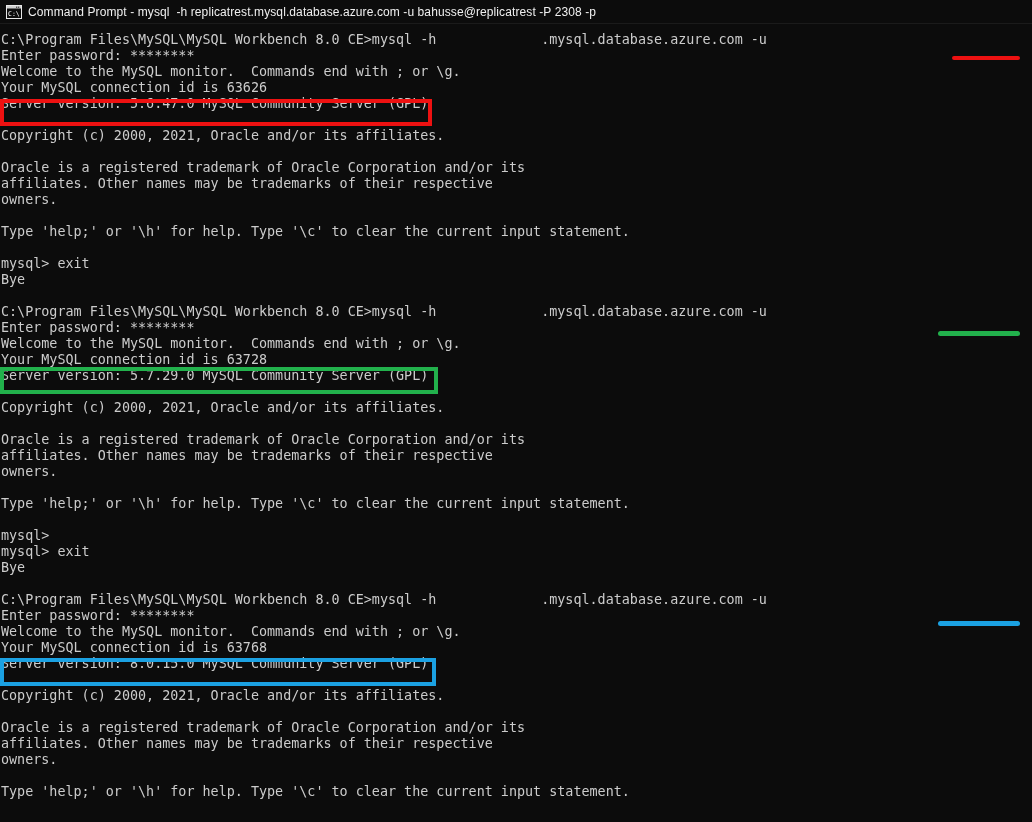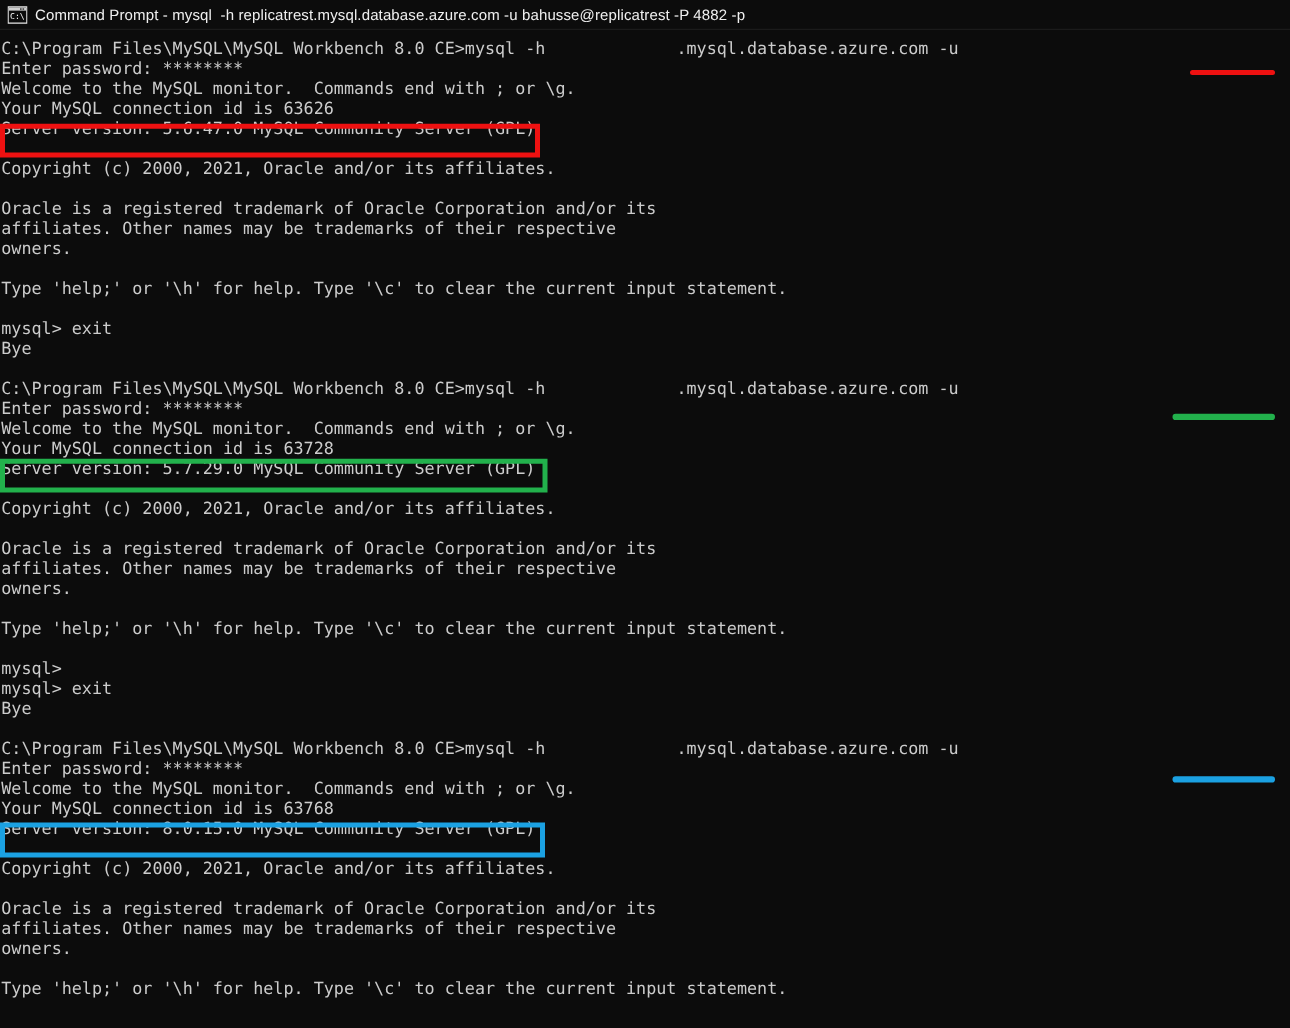--- a/index.html
+++ b/index.html
@@ -84,21 +84,21 @@
 <div id="titlebar">
   <span class="tb-icon">
     <svg width="16" height="16" viewBox="0 0 16 16" aria-hidden="true">
       <rect x="0.5" y="1.5" width="15" height="13" fill="#0c0c0c" stroke="#e8e8e8" stroke-width="1"></rect>
       <rect x="1" y="2" width="14" height="2.5" fill="#cfcfcf"></rect>
       <rect x="10" y="2.6" width="1.3" height="1.3" fill="#404040"></rect>
       <rect x="12" y="2.6" width="1.3" height="1.3" fill="#404040"></rect>
       <text x="2" y="11.5" font-family="DejaVu Sans Mono, monospace" font-size="6.5" fill="#ffffff">C:\</text>
     </svg>
   </span>
-  <span class="tb-title">Command Prompt - mysql  -h replicatrest.mysql.database.azure.com -u bahusse@replicatrest -P 4882 -p</span>
+  <span class="tb-title">Command Prompt - mysql  -h replicatrest.mysql.database.azure.com -u bahusse@replicatrest -P 2308 -p</span>
 </div>
 
 <div id="console">
   <div id="console-text"><div class="line">C:\Program Files\MySQL\MySQL Workbench 8.0 CE&gt;mysql -h             .mysql.database.azure.com -u                                   -P 3306 -p</div><div class="line">Enter password: ********</div><div class="line">Welcome to the MySQL monitor.  Commands end with ; or \g.</div><div class="line">Your MySQL connection id is 63626</div><div class="line">Server version: 5.6.47.0 MySQL Community Server (GPL)</div><div class="line">&nbsp;</div><div class="line">Copyright (c) 2000, 2021, Oracle and/or its affiliates.</div><div class="line">&nbsp;</div><div class="line">Oracle is a registered trademark of Oracle Corporation and/or its</div><div class="line">affiliates. Other names may be trademarks of their respective</div><div class="line">owners.</div><div class="line">&nbsp;</div><div class="line">Type 'help;' or '\h' for help. Type '\c' to clear the current input statement.</div><div class="line">&nbsp;</div><div class="line">mysql&gt; exit</div><div class="line">Bye</div><div class="line">&nbsp;</div><div class="line">C:\Program Files\MySQL\MySQL Workbench 8.0 CE&gt;mysql -h             .mysql.database.azure.com -u                                   -P 3308 -p</div><div class="line">Enter password: ********</div><div class="line">Welcome to the MySQL monitor.  Commands end with ; or \g.</div><div class="line">Your MySQL connection id is 63728</div><div class="line">Server version: 5.7.29.0 MySQL Community Server (GPL)</div><div class="line">&nbsp;</div><div class="line">Copyright (c) 2000, 2021, Oracle and/or its affiliates.</div><div class="line">&nbsp;</div><div class="line">Oracle is a registered trademark of Oracle Corporation and/or its</div><div class="line">affiliates. Other names may be trademarks of their respective</div><div class="line">owners.</div><div class="line">&nbsp;</div><div class="line">Type 'help;' or '\h' for help. Type '\c' to clear the current input statement.</div><div class="line">&nbsp;</div><div class="line">mysql&gt;</div><div class="line">mysql&gt; exit</div><div class="line">Bye</div><div class="line">&nbsp;</div><div class="line">C:\Program Files\MySQL\MySQL Workbench 8.0 CE&gt;mysql -h             .mysql.database.azure.com -u                                   -P 3309 -p</div><div class="line">Enter password: ********</div><div class="line">Welcome to the MySQL monitor.  Commands end with ; or \g.</div><div class="line">Your MySQL connection id is 63768</div><div class="line">Server version: 8.0.15.0 MySQL Community Server (GPL)</div><div class="line">&nbsp;</div><div class="line">Copyright (c) 2000, 2021, Oracle and/or its affiliates.</div><div class="line">&nbsp;</div><div class="line">Oracle is a registered trademark of Oracle Corporation and/or its</div><div class="line">affiliates. Other names may be trademarks of their respective</div><div class="line">owners.</div><div class="line">&nbsp;</div><div class="line">Type 'help;' or '\h' for help. Type '\c' to clear the current input statement.</div></div>
 </div>
 
 <div id="annotations">
     <div class="anno-box" style="left: 0px; top: 99px; width: 432px; height: 27px; border: 4px solid rgb(238, 17, 17);"></div>
     <div class="anno-box" style="left: 0px; top: 367px; width: 438px; height: 27px; border: 4px solid rgb(34, 177, 76);"></div>
     <div class="anno-box" style="left: 0px; top: 658px; width: 436px; height: 28px; border: 4px solid rgb(27, 161, 226);"></div>

